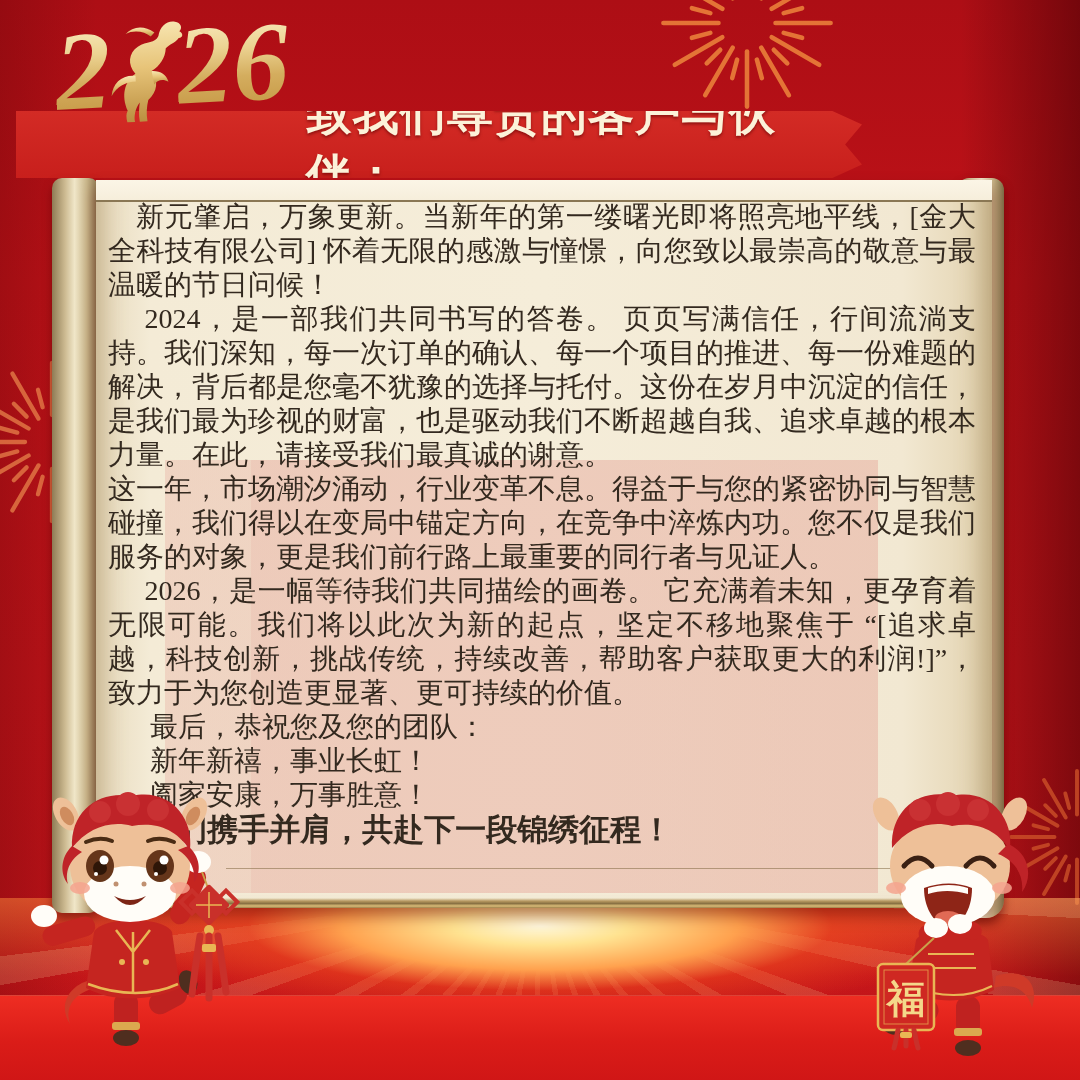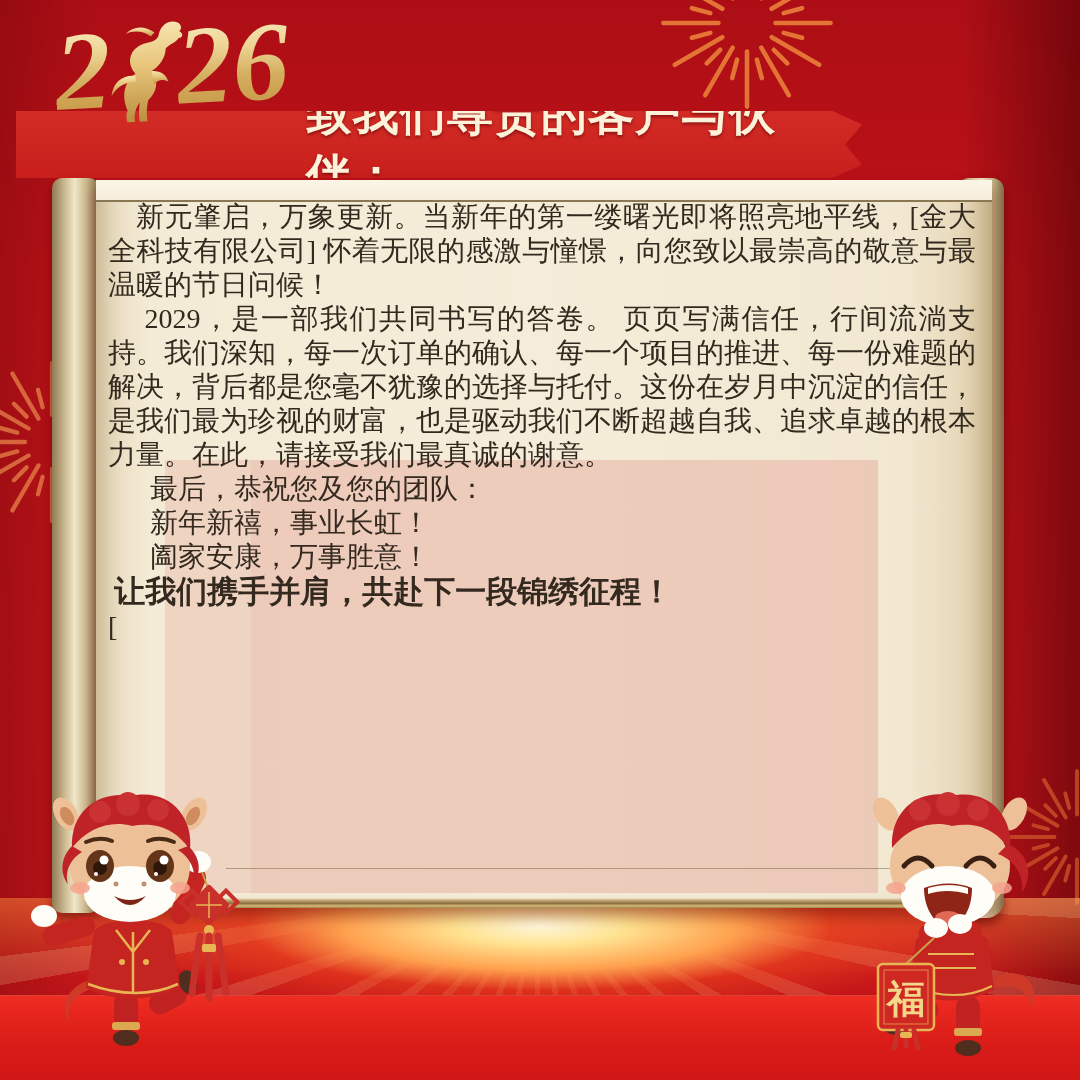--- a/index.html
+++ b/index.html
@@ -153,21 +153,23 @@
 
   
   <div class="scroll">
     <div class="roller roller-l"></div>
     <div class="roller roller-r"></div>
     <div class="paper">
       <div class="pink"></div>
       <div class="crease"></div>
       <div class="letter">
         <p class="i1">新元肇启，万象更新。当新年的第一缕曙光即将照亮地平线，[金大全科技有限公司] 怀着无限的感激与憧憬，向您致以最崇高的敬意与最温暖的节日问候！</p>
-        <p class="i13">2029，是一部我们共同书写的答卷。 页页写满信任，行间流淌支持。我们深知，每一次订单的确认、每一个项目的推进、每一份难题的解决，背后都是您毫不犹豫的选择与托付。这份在岁月中沉淀的信任，是我们最为珍视的财富，也是驱动我们不断超越自我、追求卓越的根本力量。在此，请接受我们最真诚的谢意。</p>
+        <p class="i13">2024，是一部我们共同书写的答卷。 页页写满信任，行间流淌支持。我们深知，每一次订单的确认、每一个项目的推进、每一份难题的解决，背后都是您毫不犹豫的选择与托付。这份在岁月中沉淀的信任，是我们最为珍视的财富，也是驱动我们不断超越自我、追求卓越的根本力量。在此，请接受我们最真诚的谢意。</p>
+        <p>这一年，市场潮汐涌动，行业变革不息。得益于与您的紧密协同与智慧碰撞，我们得以在变局中锚定方向，在竞争中淬炼内功。您不仅是我们服务的对象，更是我们前行路上最重要的同行者与见证人。</p>
+        <p class="i13">2026，是一幅等待我们共同描绘的画卷。 它充满着未知，更孕育着无限可能。我们将以此次为新的起点，坚定不移地聚焦于 “[追求卓越，科技创新，挑战传统，持续改善，帮助客户获取更大的利润!]”，致力于为您创造更显著、更可持续的价值。</p>
         <p class="i15">最后，恭祝您及您的团队：</p>
         <p class="i15">新年新禧，事业长虹！</p>
         <p class="i15">阖家安康，万事胜意！</p>
         <p class="vow">让我们携手并肩，共赴下一段锦绣征程！</p>
         <div class="sig-row">
           <span>[</span>
         </div>
       </div>
     </div>
   </div>

